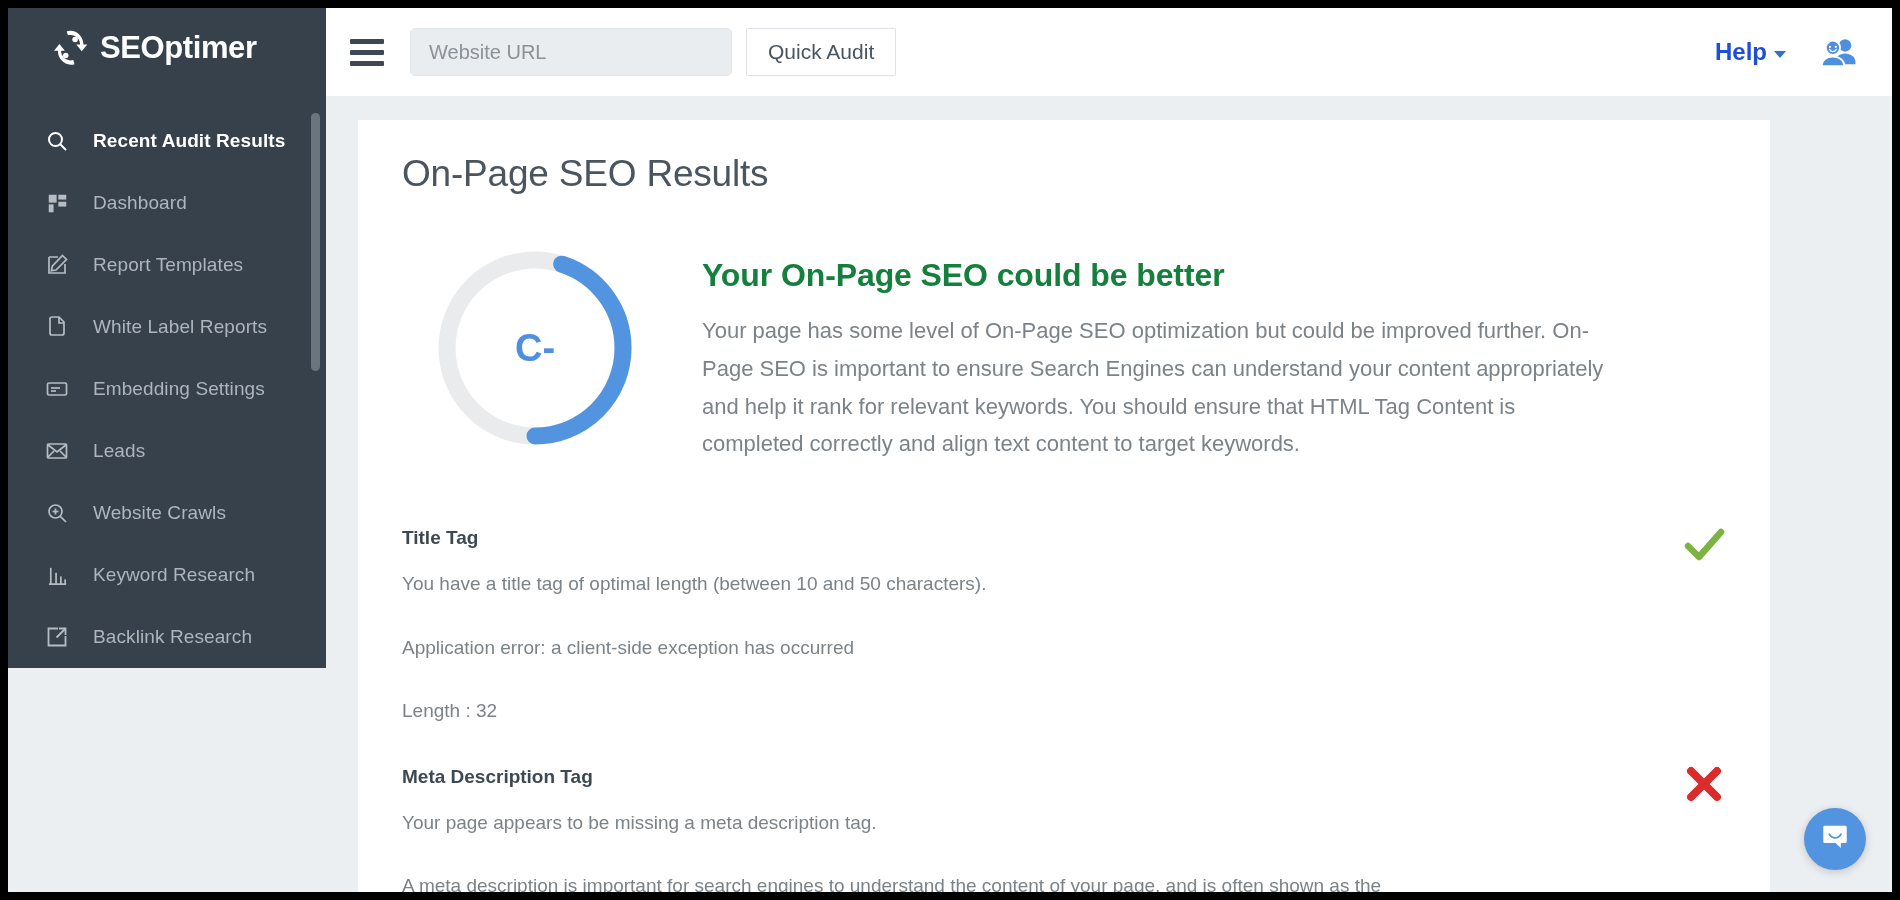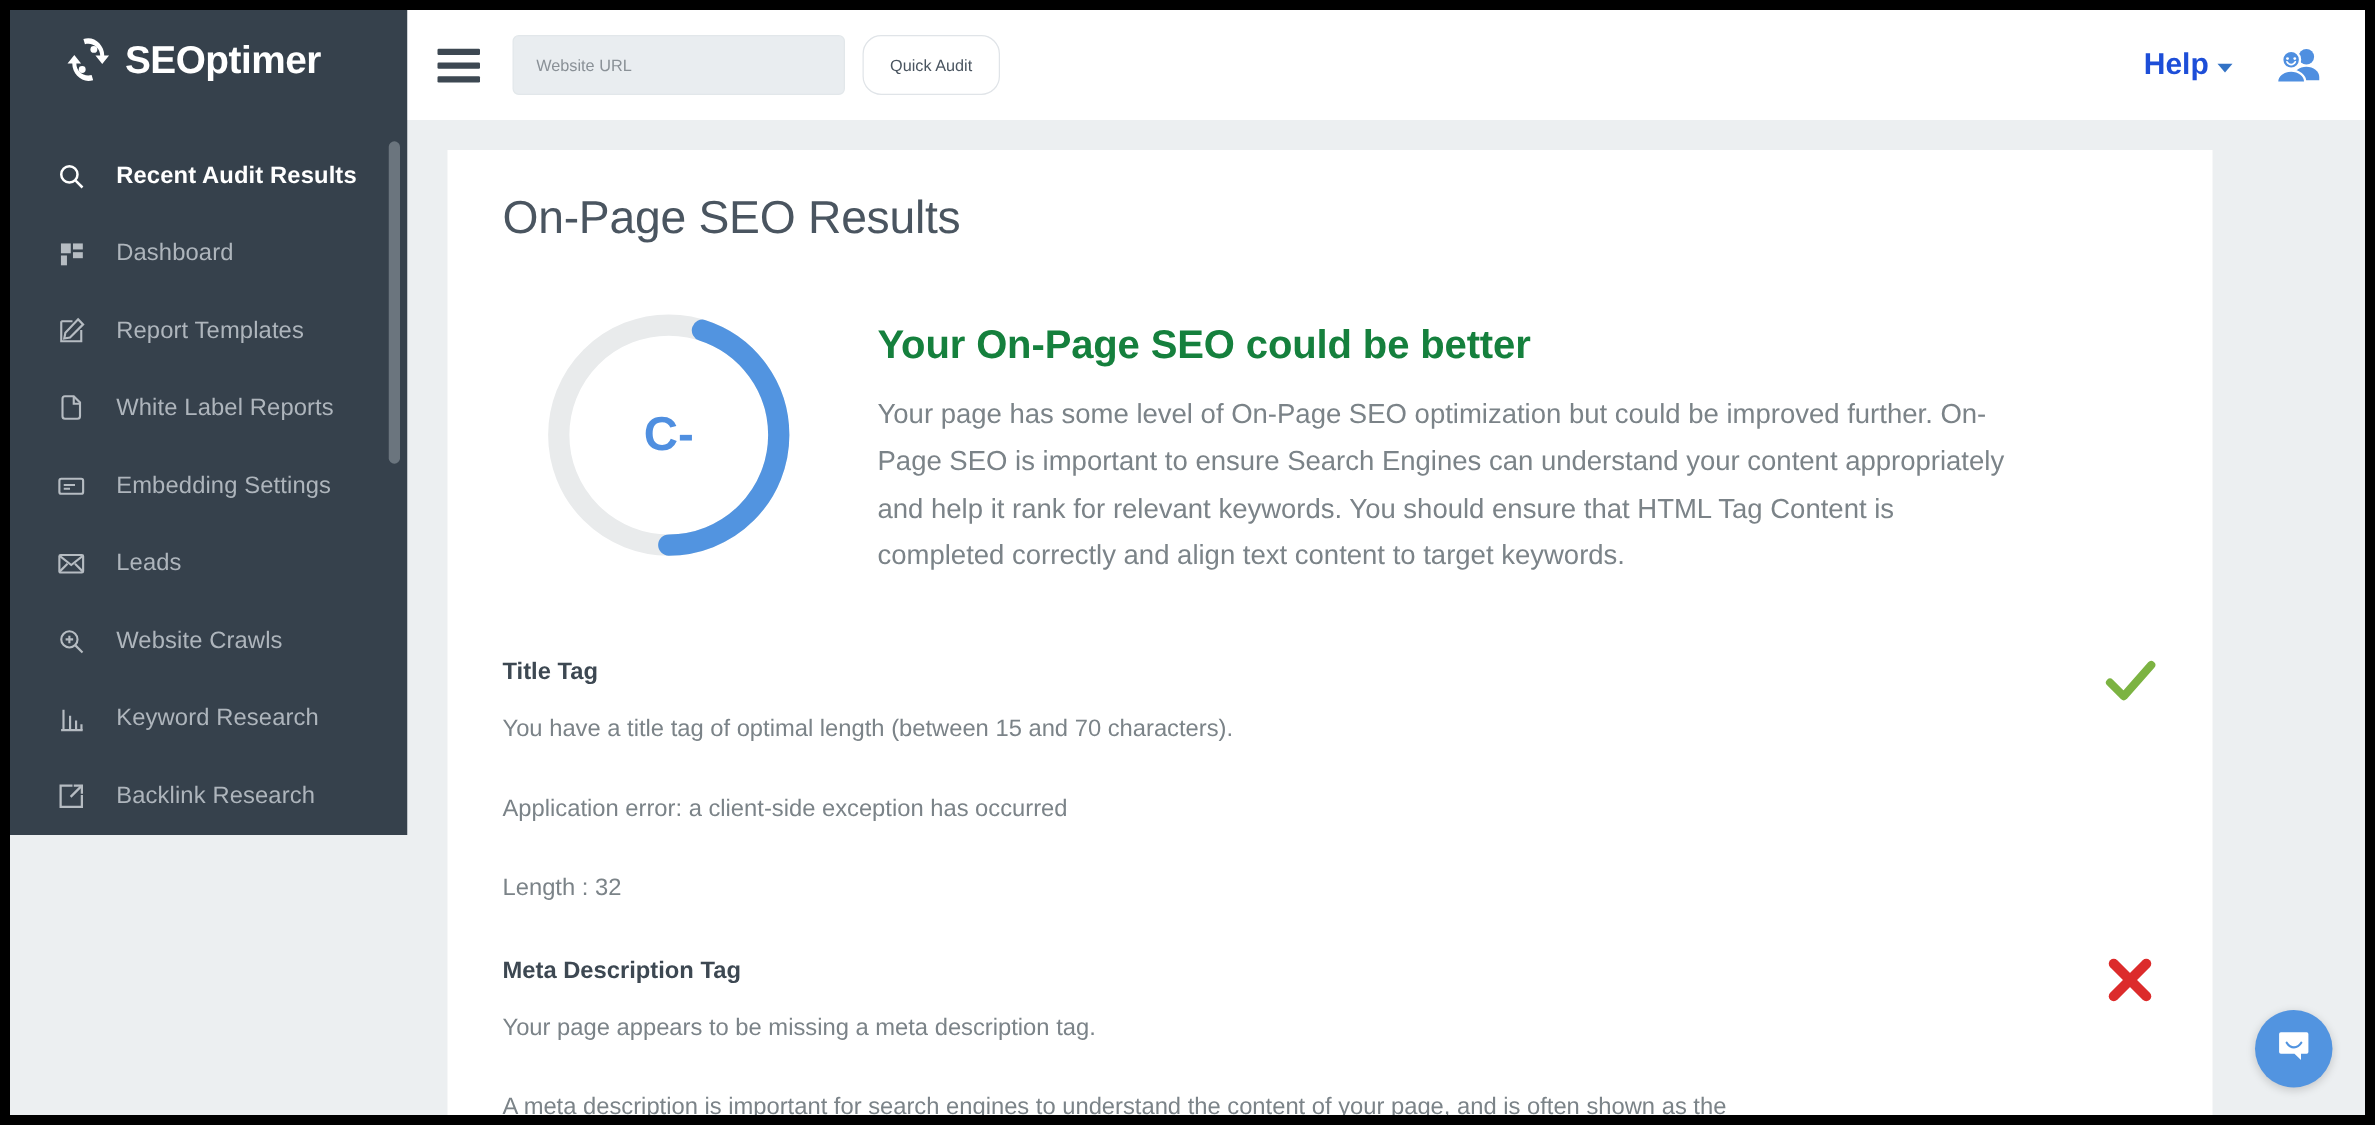--- a/index.html
+++ b/index.html
@@ -96,39 +96,39 @@
     position: relative;
   }
   .hamburger {
     width: 34px; height: 34px;
     margin-right: 26px;
     display: flex; flex-direction: column; justify-content: center; gap: 6px;
     cursor: pointer;
   }
   .hamburger span { display: block; height: 5px; background: #3d4852; border-radius: 1px; }
   .url-input {
-    width: 266px; height: 48px;
+    width: 322px; height: 48px;
     background: #e9edf0;
     border: 1px solid #e2e7ea;
     border-radius: 5px;
-    font-size: 13px;
+    font-size: 20px;
     color: #8a9197;
     padding: 0 18px;
     font-family: "Liberation Sans", sans-serif;
     outline: none;
   }
   .url-input::placeholder { color: #8a9197; }
   .quick-audit {
     margin-left: 14px;
     height: 48px;
     padding: 0 21px;
     background: #ffffff;
     border: 1px solid #e0e4e8;
-    border-radius: 15px;
-    font-size: 13px;
+    border-radius: 1px;
+    font-size: 21px;
     color: #4a5560;
     font-family: "Liberation Sans", sans-serif;
     cursor: pointer;
   }
   .topbar-right {
     margin-left: auto;
     display: flex;
     align-items: center;
     gap: 34px;
   }
@@ -424,21 +424,21 @@
           <div class="summary-text">
             <h2 class="summary-heading">Your On-Page SEO could be better</h2>
             <p class="summary-body">Your page has some level of On-Page SEO optimization but could be improved further. On-Page SEO is important to ensure Search Engines can understand your content appropriately and help it rank for relevant keywords. You should ensure that HTML Tag Content is completed correctly and align text content to target keywords.</p>
           </div>
         </div>
 
         <div class="checks">
 
           <div class="check-row">
             <div class="check-title">Title Tag</div>
-            <div class="check-line">You have a title tag of optimal length (between 15 and 70 characters).</div>
+            <div class="check-line">You have a title tag of optimal length (between 10 and 50 characters).</div>
             <div class="check-line">Application error: a client-side exception has occurred</div>
             <div class="check-line last">Length : 32</div>
             <span class="status-mark">
               <svg viewBox="0 0 48 48" width="48" height="48" fill="none" stroke="#7cb342" stroke-width="6.5" stroke-linecap="round" stroke-linejoin="round">
                 <polyline points="8,25 19,36 41,11"></polyline>
               </svg>
             </span>
           </div>
 
           <div class="check-row meta-block">

